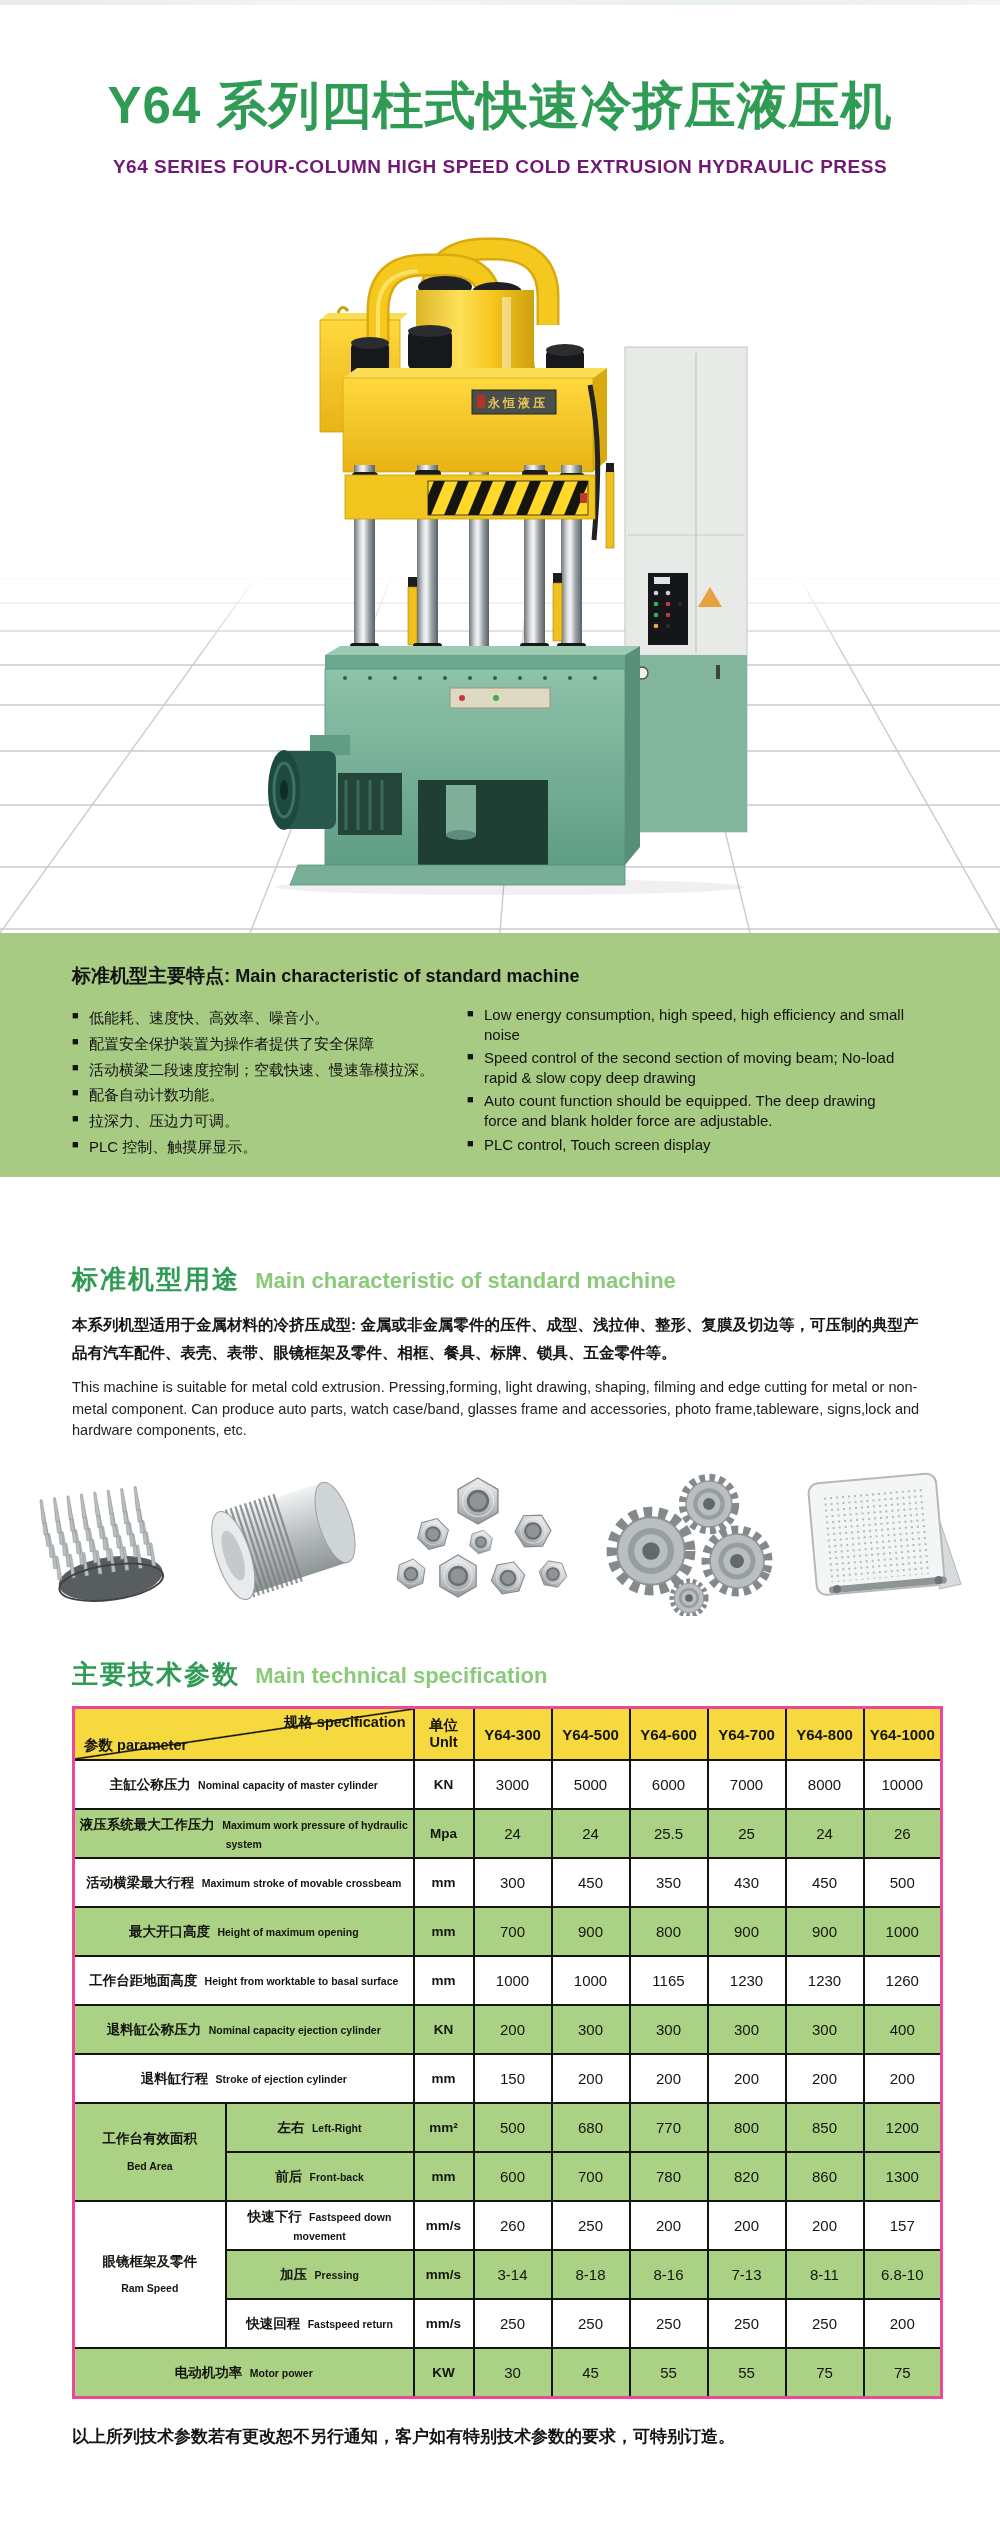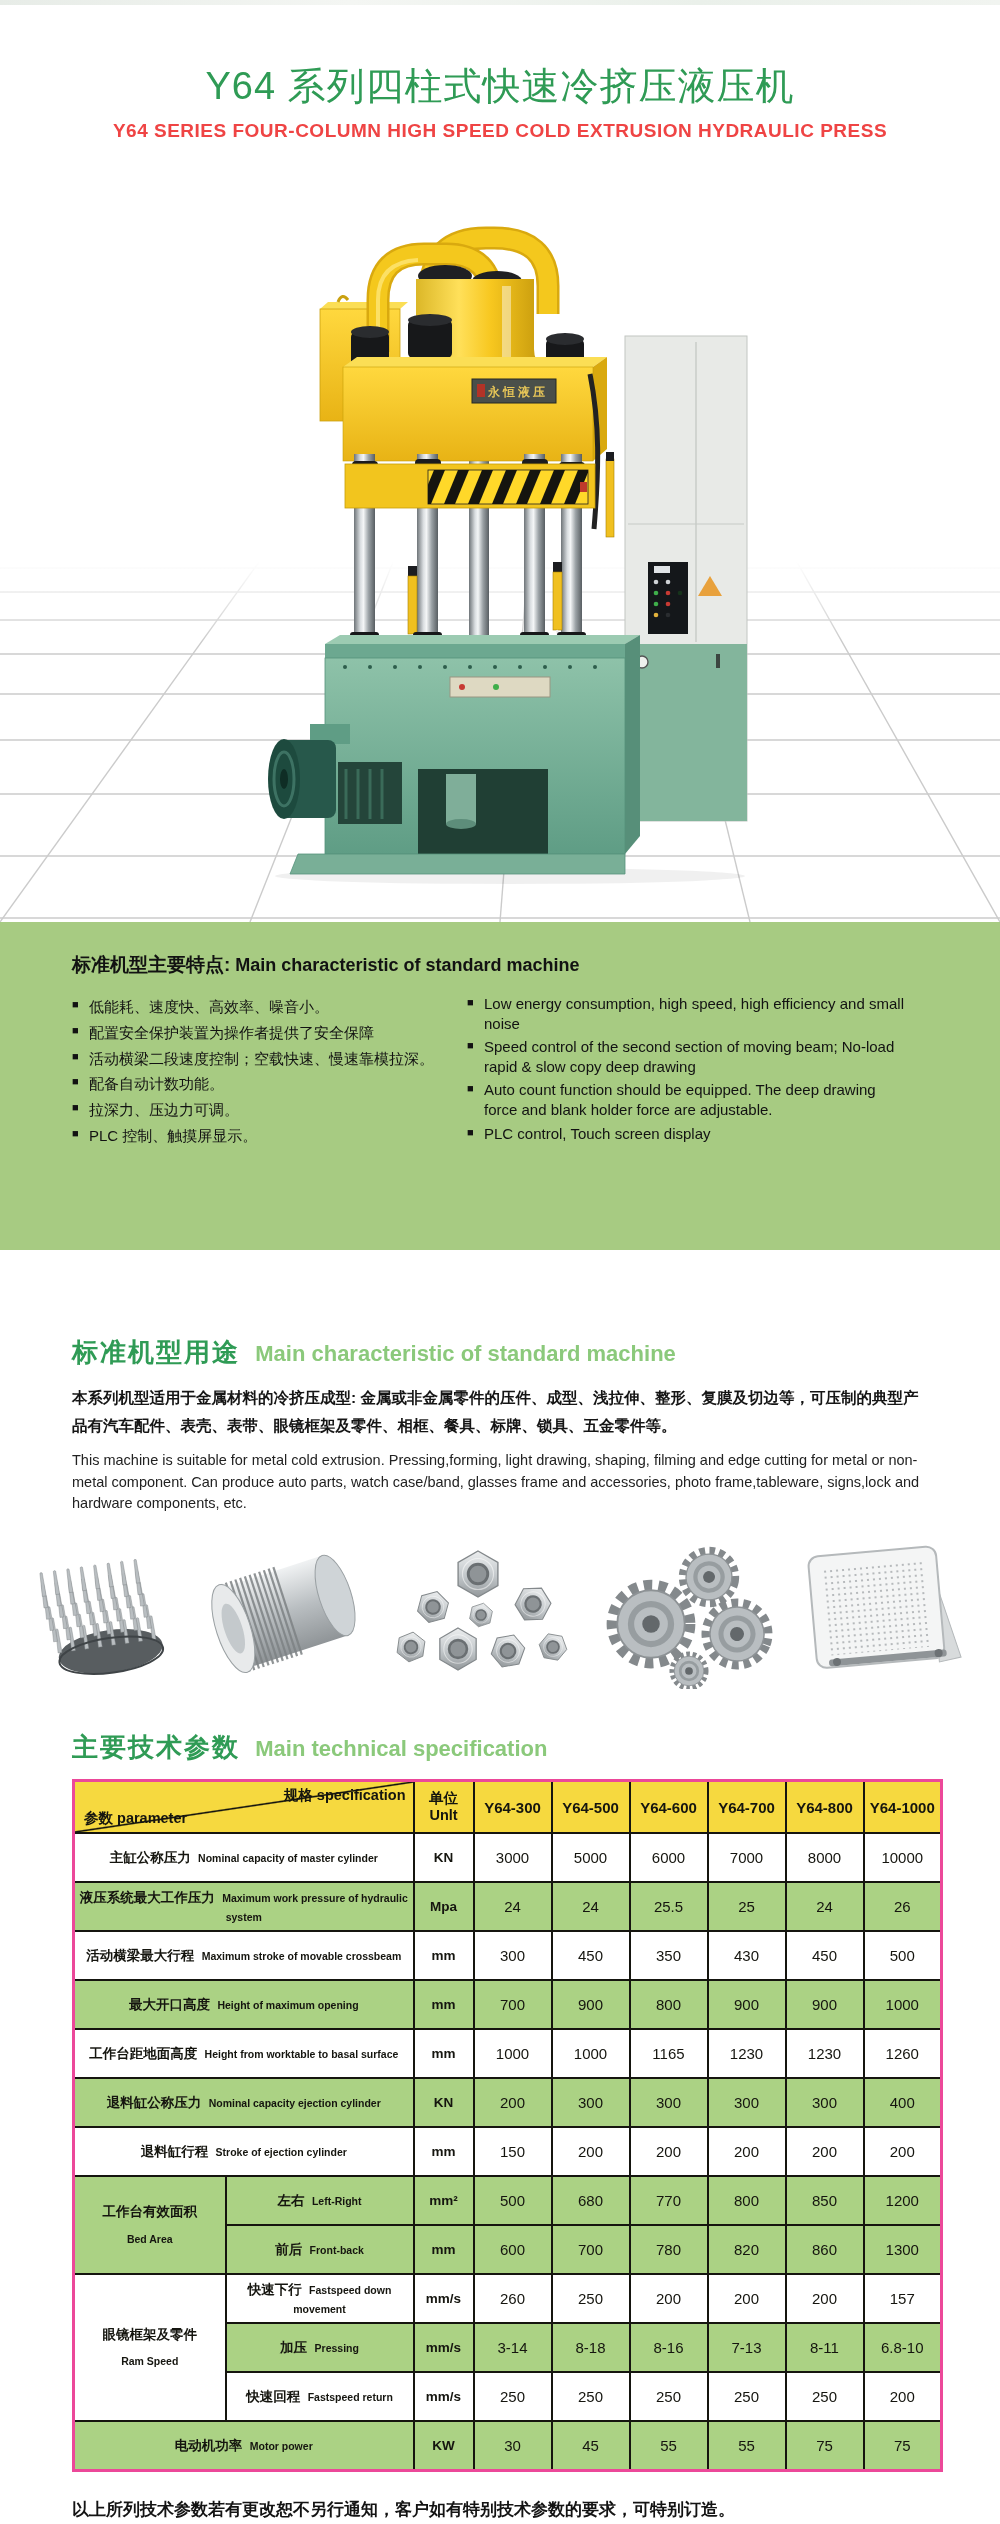--- a/index.html
+++ b/index.html
@@ -5,29 +5,29 @@
   html,body{margin:0;padding:0;}
   body{
     width:1000px;height:2524px;overflow:hidden;background:#ffffff;
     font-family:"Liberation Sans","DejaVu Sans",sans-serif;color:#111;
     position:relative;
   }
   .top-edge{height:5px;background:linear-gradient(90deg,#e7ece7,#f4f6f3 35%,#eaf0ea 70%,#f1f4f0);}
   
   .title-block{height:135px;text-align:center;}
   .title-block h1{
-    margin:4px;padding-top:52px;font-size:38px;font-weight:normal;color:#2f9b55;letter-spacing:1px;
+    margin:15px;padding-top:52px;font-size:51px;font-weight:bold;color:#2f9b55;letter-spacing:1px;
   }
-  .subtitle{margin-top:8px;font-size:19px;color:#ef4444;letter-spacing:.5px;font-weight:bold;}
+  .subtitle{margin-top:8px;font-size:19px;color:#701a75;letter-spacing:.5px;font-weight:bold;}
   
   .hero{position:relative;height:778px;}
   .grid-floor{position:absolute;left:0;bottom:0;width:1000px;height:360px;}
   .machine{position:absolute;left:250px;top:80px;width:510px;height:660px;}
   
-  .features{height:328px;background:#a7cb82;box-sizing:border-box;padding:30px 0 0 72px;}
+  .features{height:244px;background:#a7cb82;box-sizing:border-box;padding:30px 0 0 72px;}
   .features-heading{font-size:18px;font-weight:bold;color:#121212;}
   .features-heading .cn{font-size:19px;}
   .features-cols{display:flex;margin-top:16px;}
   .features ul{list-style:none;margin:0;padding:0;}
   .features li{position:relative;padding-left:17px;color:#121212;}
   .features li::before{content:"■";position:absolute;left:0;top:1px;font-size:11px;}
   .list-cn{width:395px;font-size:15px;line-height:1.72;}
   .list-en{width:445px;margin-left:8px;font-size:15px;line-height:1.34;}
   .list-en li{margin-bottom:3px;}
   

